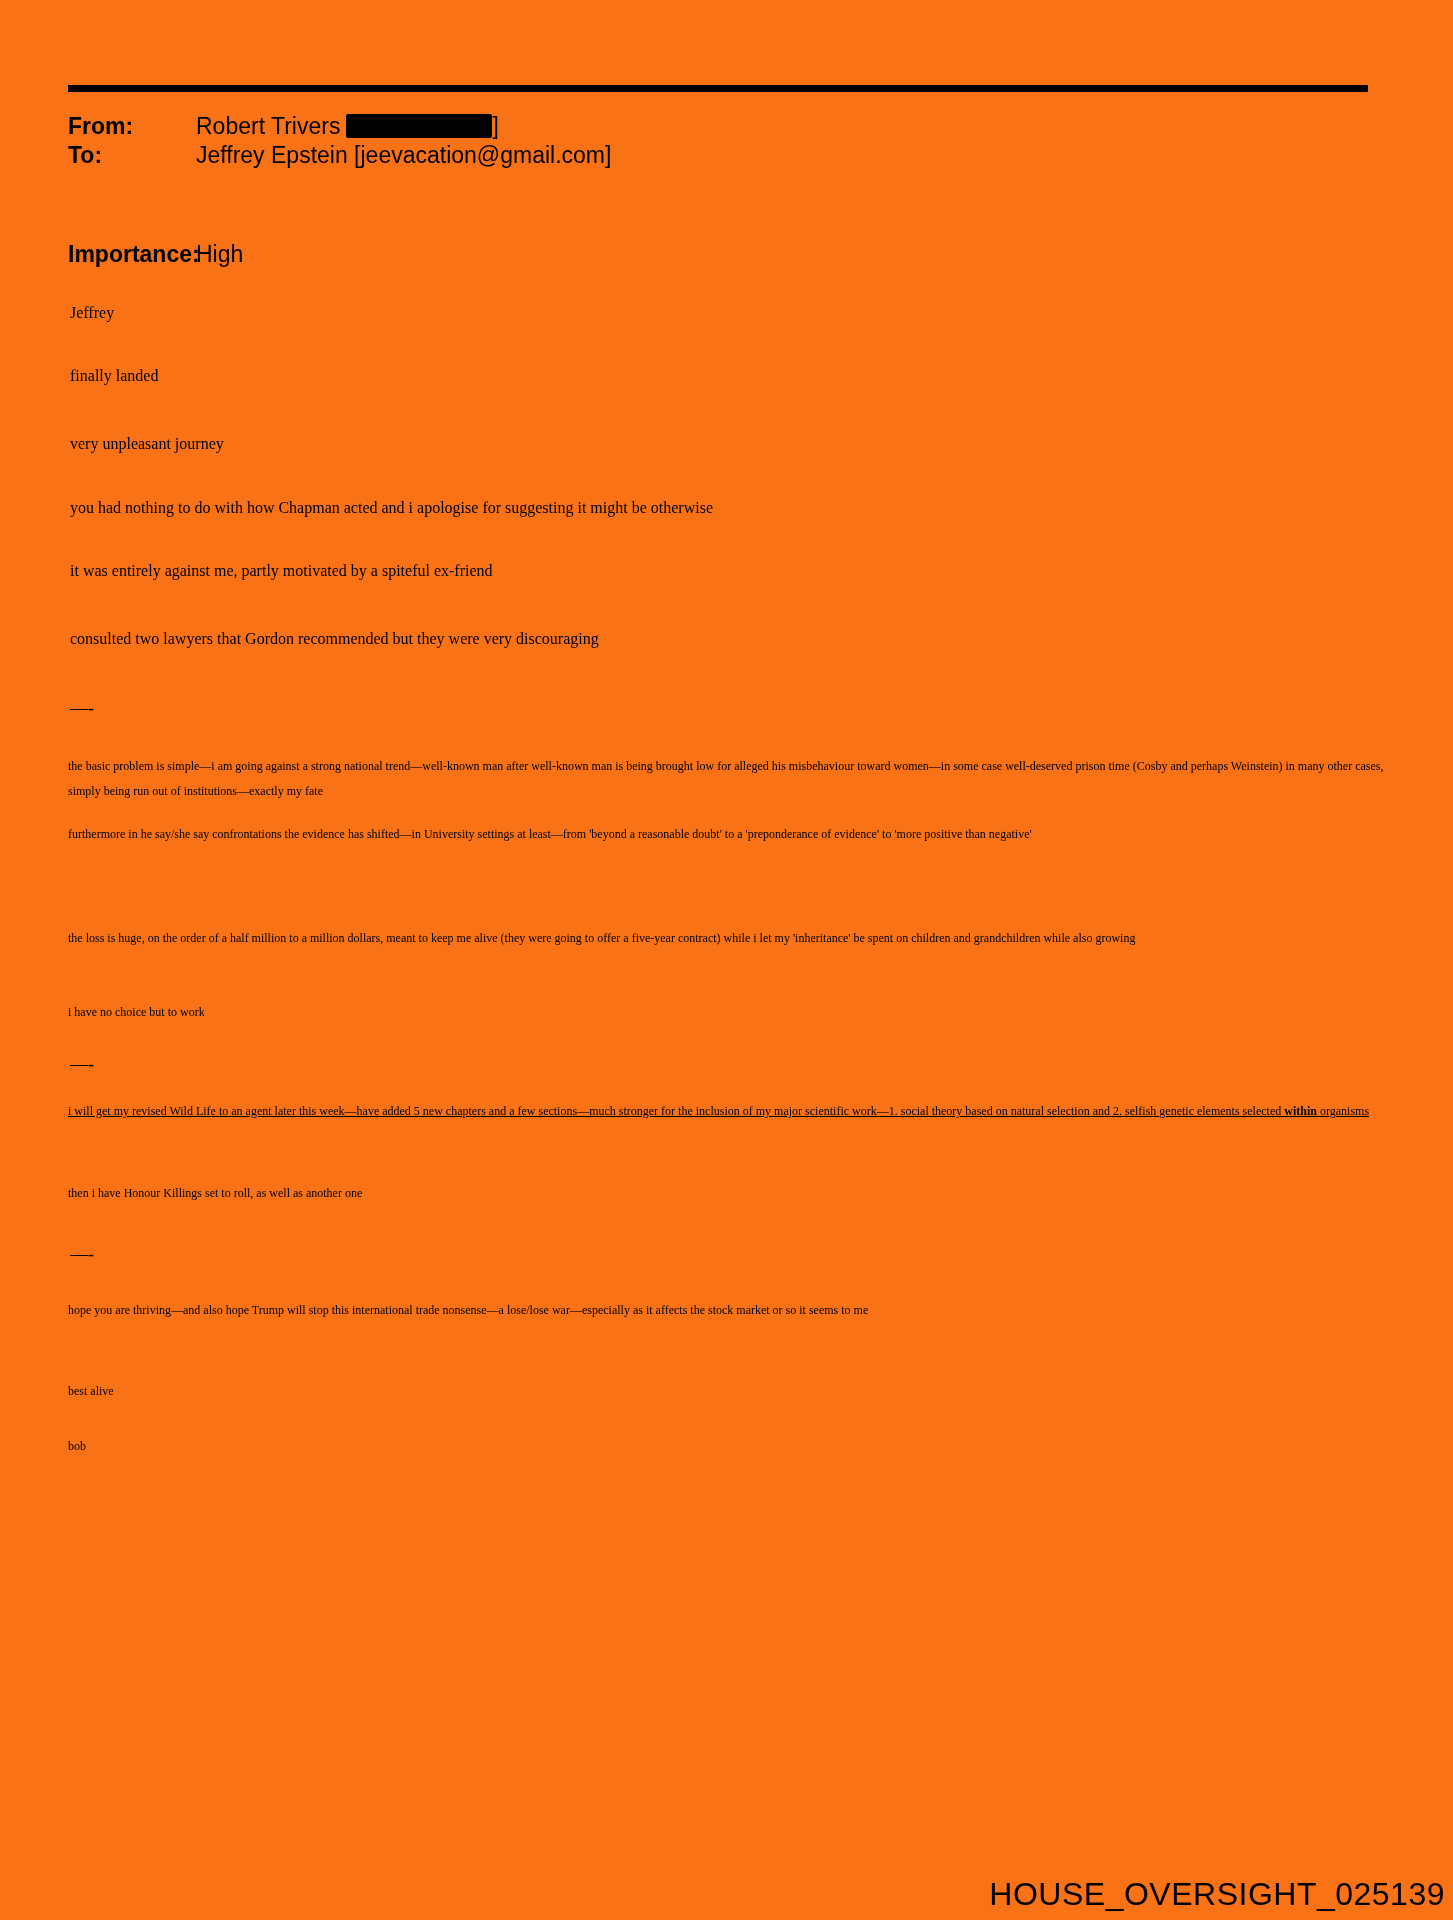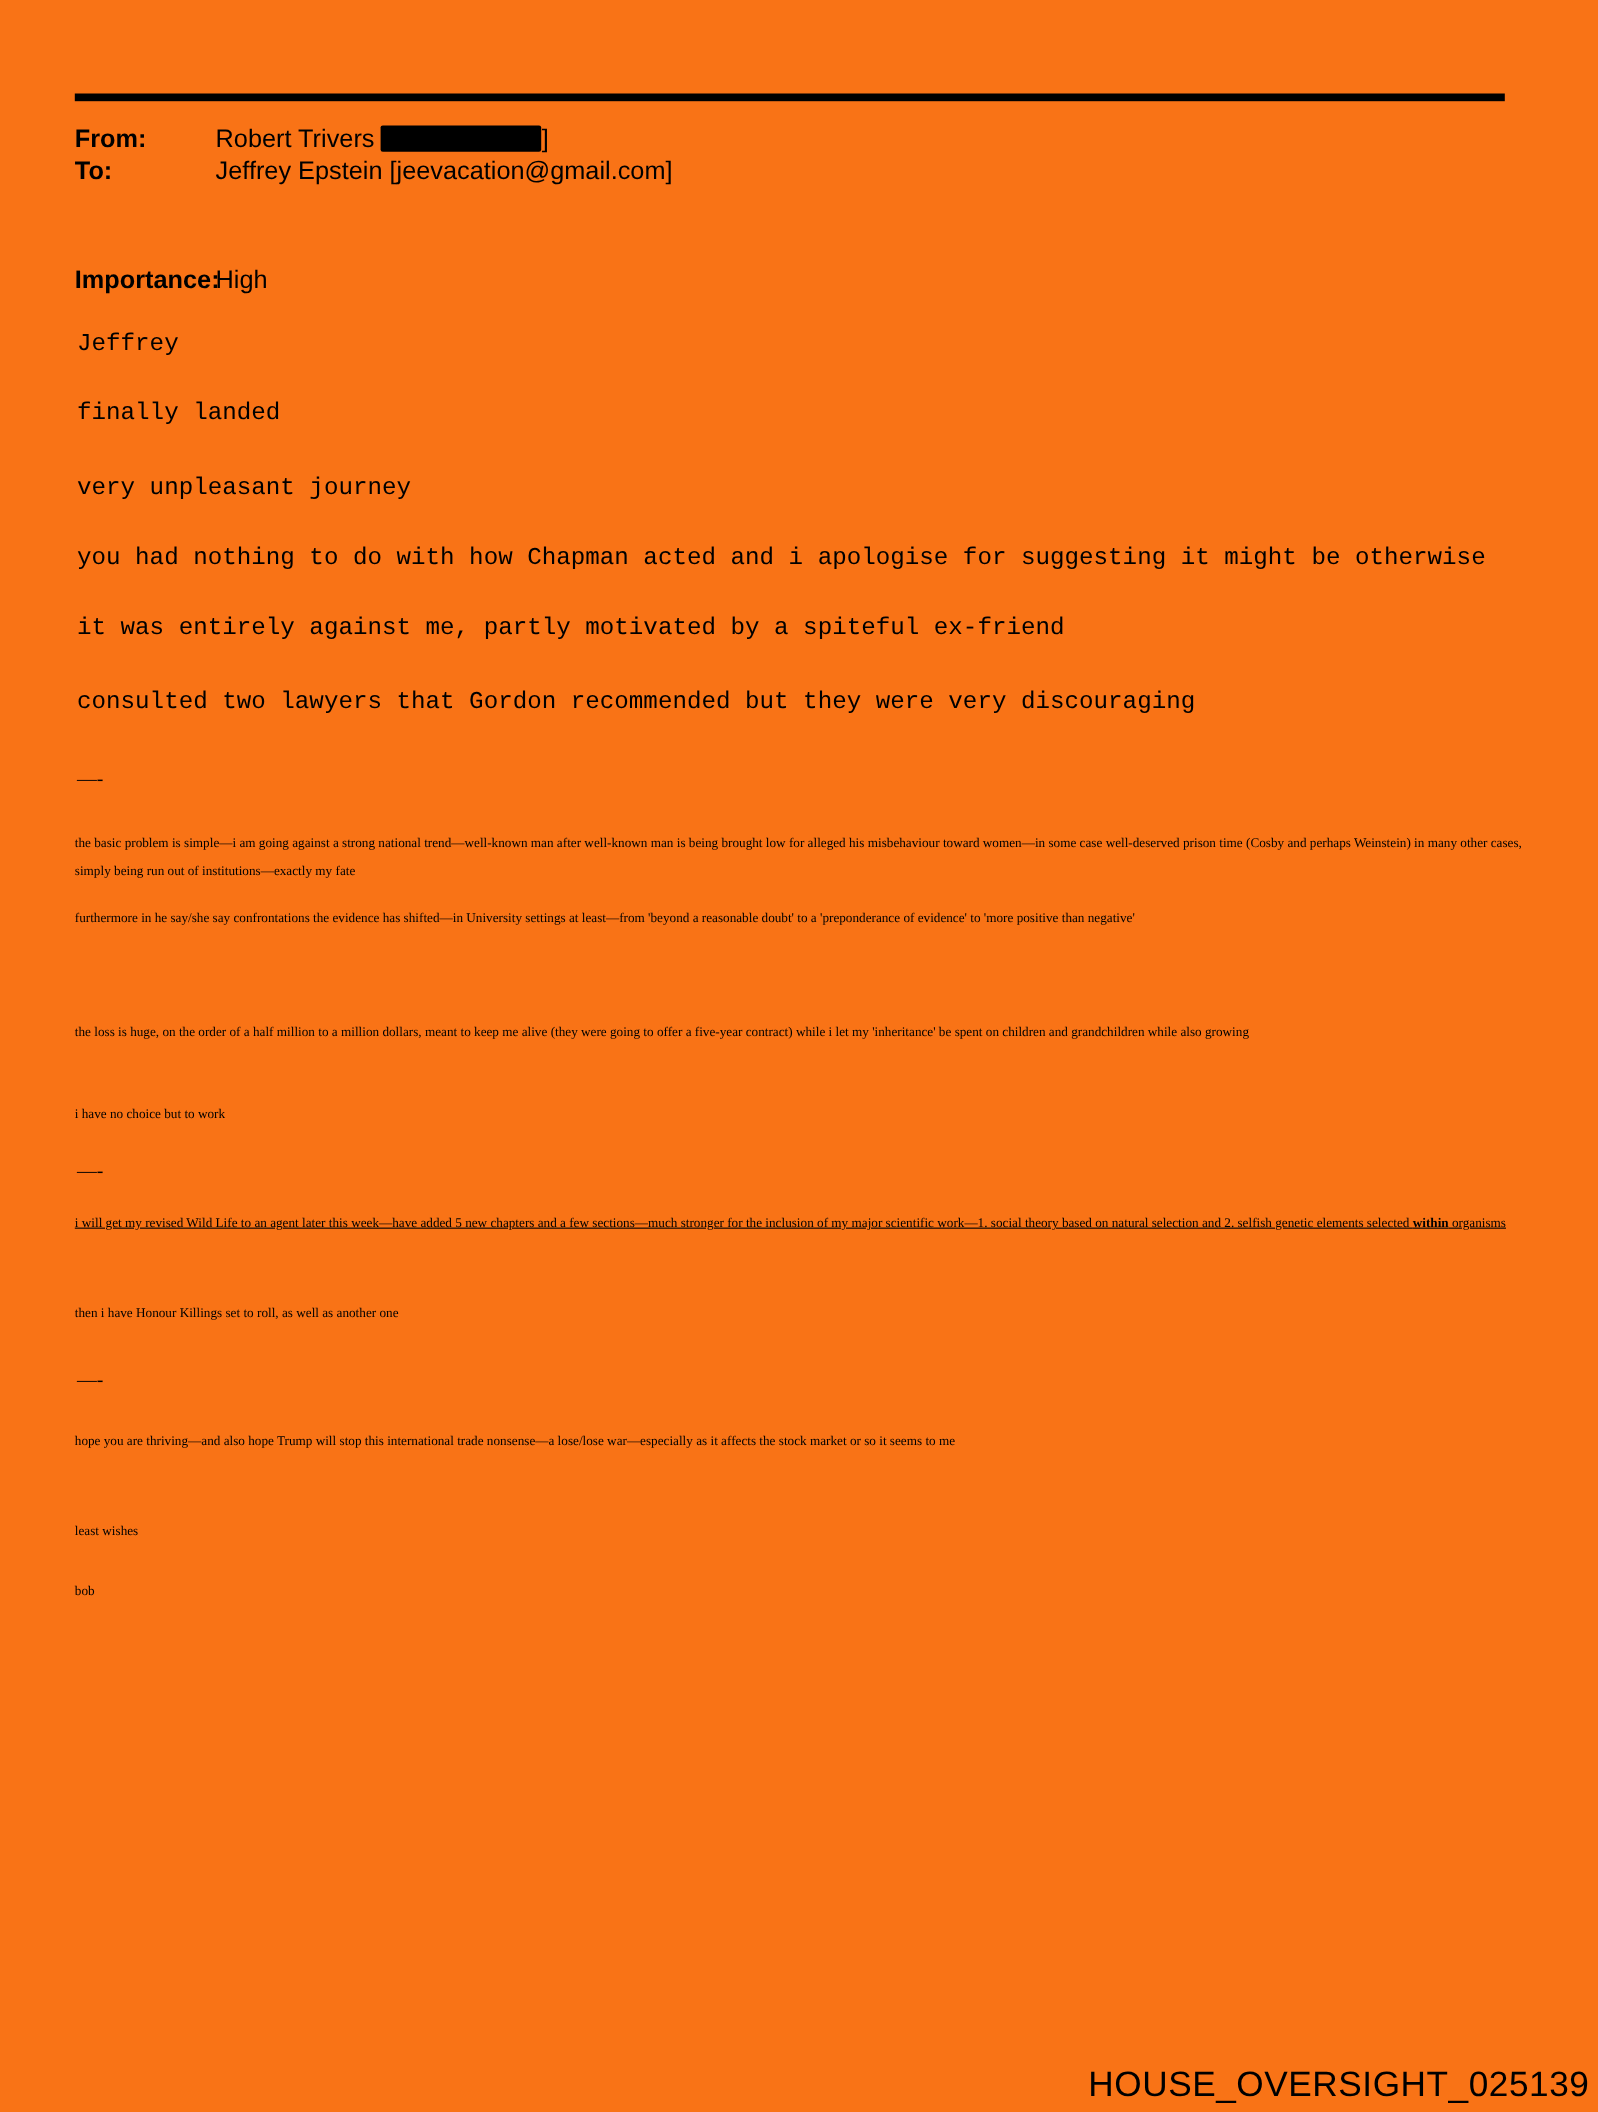--- a/index.html
+++ b/index.html
@@ -43,22 +43,22 @@
     position: absolute;
     left: 68px;
     top: 240px;
     font-family: "Liberation Sans", sans-serif;
     font-size: 23px;
     line-height: 29px;
   }
   .big {
     position: absolute;
     left: 70px;
-    font-family: Liberation Mono, monospace;
-    font-size: 22px;
+    font-family: Liberation Serif, serif;
+    font-size: 16px;
     line-height: 26px;
     white-space: nowrap;
   }
   .t-jeffrey { top: 300px; }
   .t-landed  { top: 363px; }
   .t-journey { top: 431px; }
   .t-chapman { top: 495px; }
   .t-against { top: 558px; }
   .t-lawyers { top: 626px; }
   .dash {
@@ -136,18 +136,18 @@
   <div class="small p-choice">i have no choice but to work</div>
 
   <div class="dash d2">—-</div>
 
   <div class="small p-wild"><span>i will get my revised Wild Life to an agent later this week—have added 5 new chapters and a few sections—much stronger for the inclusion of my major scientific work—1. social theory based on natural selection and 2. selfish genetic elements selected </span><span class="bold">within</span><span> organisms</span></div>
   <div class="small p-honour">then i have Honour Killings set to roll, as well as another one</div>
 
   <div class="dash d3">—-</div>
 
   <div class="small p-hope">hope you are thriving—and also hope Trump will stop this international trade nonsense—a lose/lose war—especially as it affects the stock market or so it seems to me</div>
-  <div class="small p-best">least wishes</div>
+  <div class="small p-best">best alive</div>
   <div class="small p-bob">bob</div>
 
   <div class="footer">HOUSE_OVERSIGHT_025139</div>
 
 </div>
 
 </body></html>

